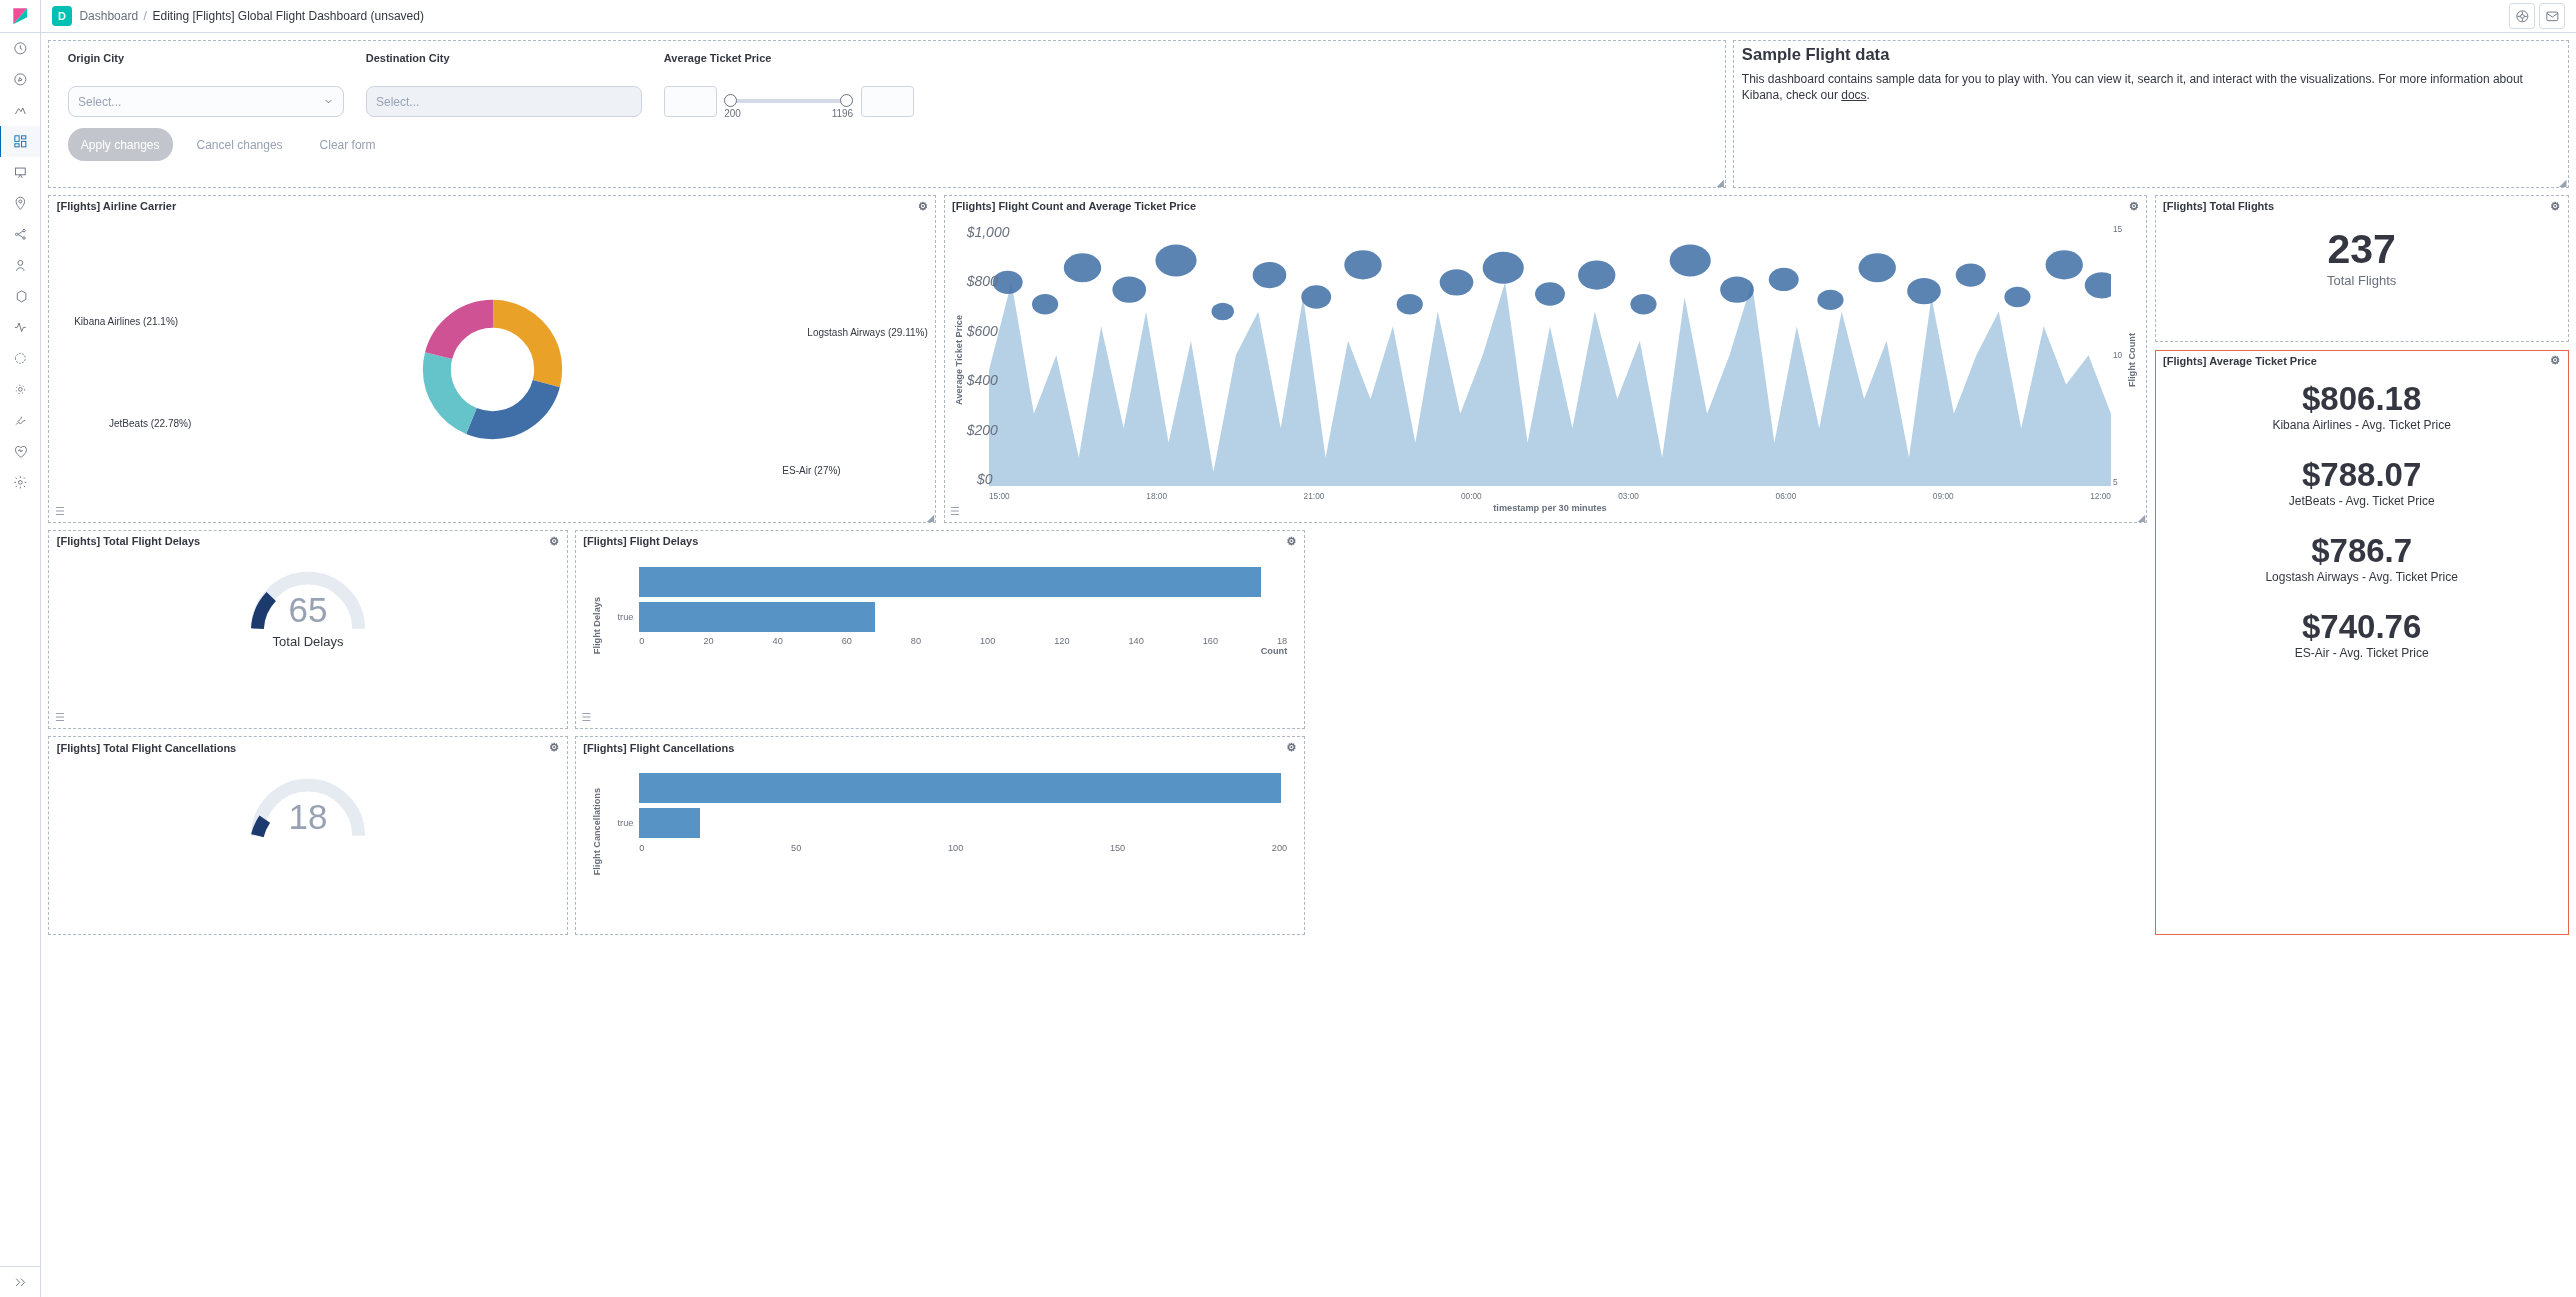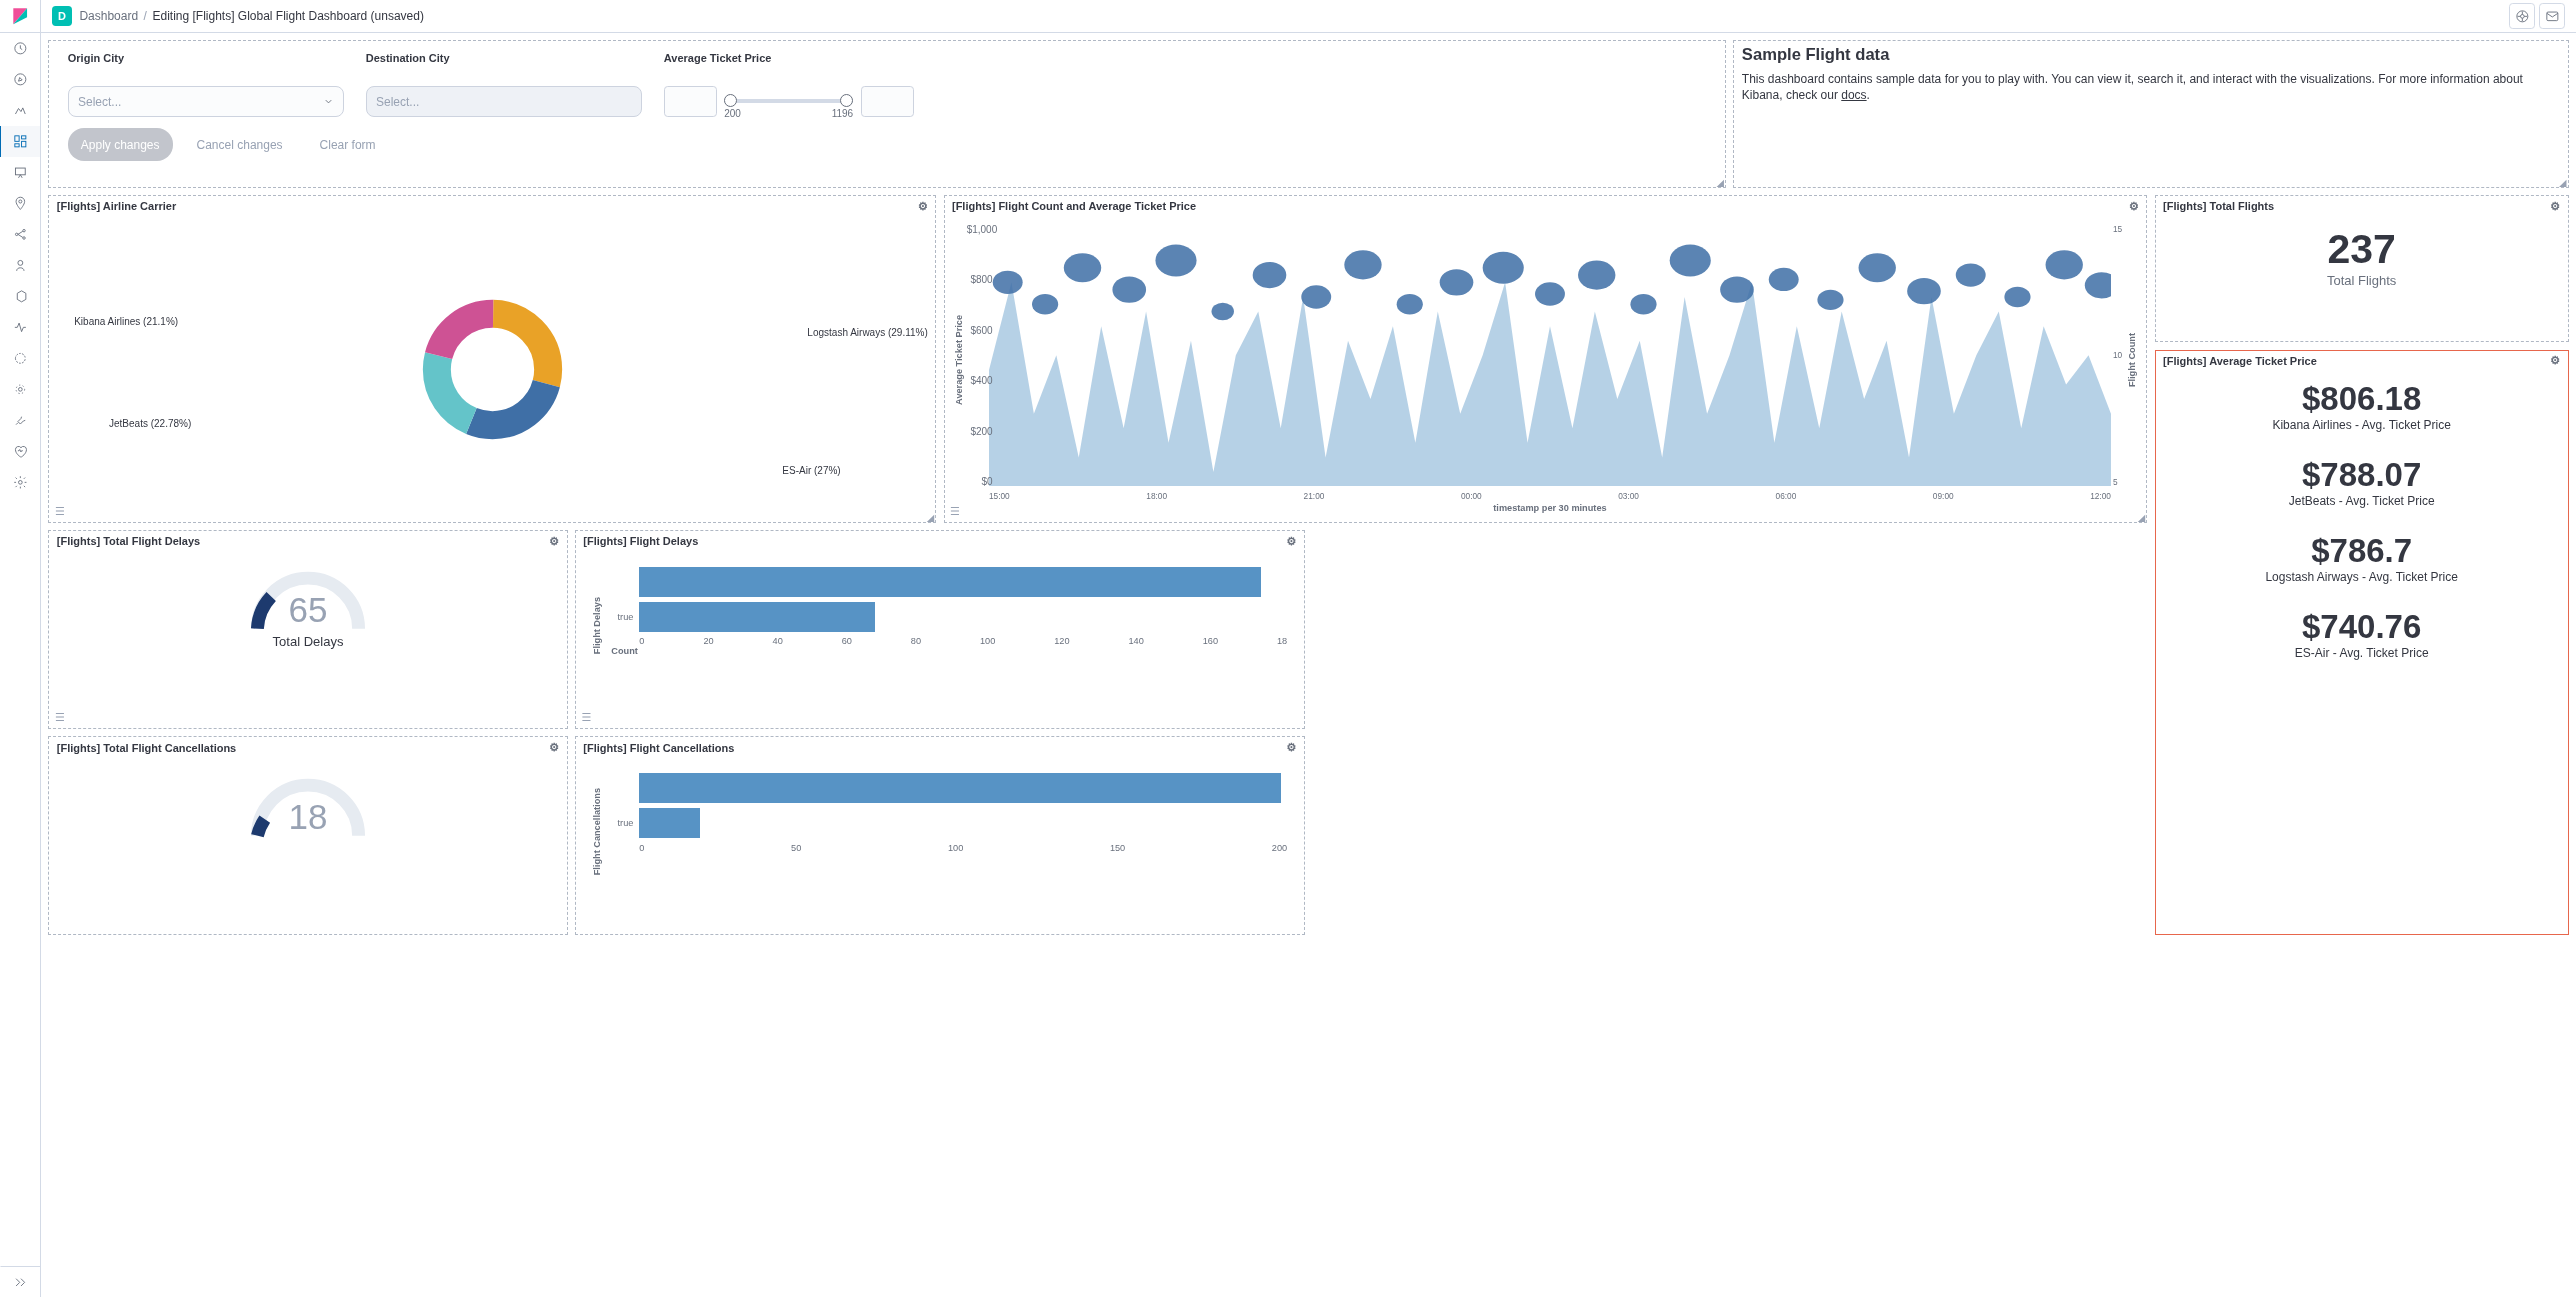--- a/index.html
+++ b/index.html
@@ -80,28 +80,28 @@
 .donut-label{position:absolute; font-size:10px; color:#343741;}
 
 
 .hbar-chart{padding:9.2px 9.2px 3.7px 28px; height:100%; position:relative;}
 .hbar-axis-y{position:absolute; left:3.7px; top:0; bottom:28px; width:20px; display:flex; align-items:center; justify-content:center;}
 .hbar-axis-y span{writing-mode:vertical-rl; transform:rotate(180deg); font-size:9.2px; color:#69707d; font-weight:600;}
 .hbar-row{display:flex; align-items:center; height:35px; gap:5.5px;}
 .hbar-tick{font-size:9.2px; color:#69707d; width:22px; text-align:right;}
 .hbar-bar{height:29.5px; background:#5793c5;}
 .hbar-xaxis{display:flex; justify-content:space-between; font-size:9.2px; color:#69707d; padding:1.8px 0 0 28px;}
-.hbar-xlabel{text-align:left; font-size:9.2px; color:#69707d; font-weight:600;}
+.hbar-xlabel{text-align:right; font-size:9.2px; color:#69707d; font-weight:600;}
 
 
 .combo{position:relative; height:100%; padding:3.7px 28px 3.7px 37px;}
 .combo .ylabel-l{position:absolute; left:1.8px; top:0; bottom:18.4px; display:flex; align-items:center;}
 .combo .ylabel-r{position:absolute; right:1.8px; top:0; bottom:18.4px; display:flex; align-items:center;}
 .combo .ylabel-l span, .combo .ylabel-r span{writing-mode:vertical-rl; transform:rotate(180deg); font-size:9.2px; color:#69707d; font-weight:600;}
-.combo .yticks-l{position:absolute; left:14.7px; top:3.7px; bottom:31px; display:flex; flex-direction:column; justify-content:space-between; font-size:10px; color:#69707d; text-align:right; width:26px;}
+.combo .yticks-l{position:absolute; left:14.7px; top:3.7px; bottom:31px; display:flex; flex-direction:column; justify-content:space-between; font-size:14px; color:#69707d; text-align:right; width:26px;font-style:italic;}
 .combo .yticks-r{position:absolute; right:13px; top:3.7px; bottom:31px; display:flex; flex-direction:column; justify-content:space-between; font-size:8.3px; color:#69707d; text-align:left; width:13px;}
 .combo svg{width:100%; height:calc(100% - 28px);}
 .combo .xticks{display:flex; justify-content:space-between; font-size:8.3px; color:#69707d; padding:1.8px 0;}
 .combo .xlabel{text-align:center; font-size:9.2px; color:#69707d; font-weight:700;}
 
 </style>
 </head>
 <body>
 
 <div class="app">

